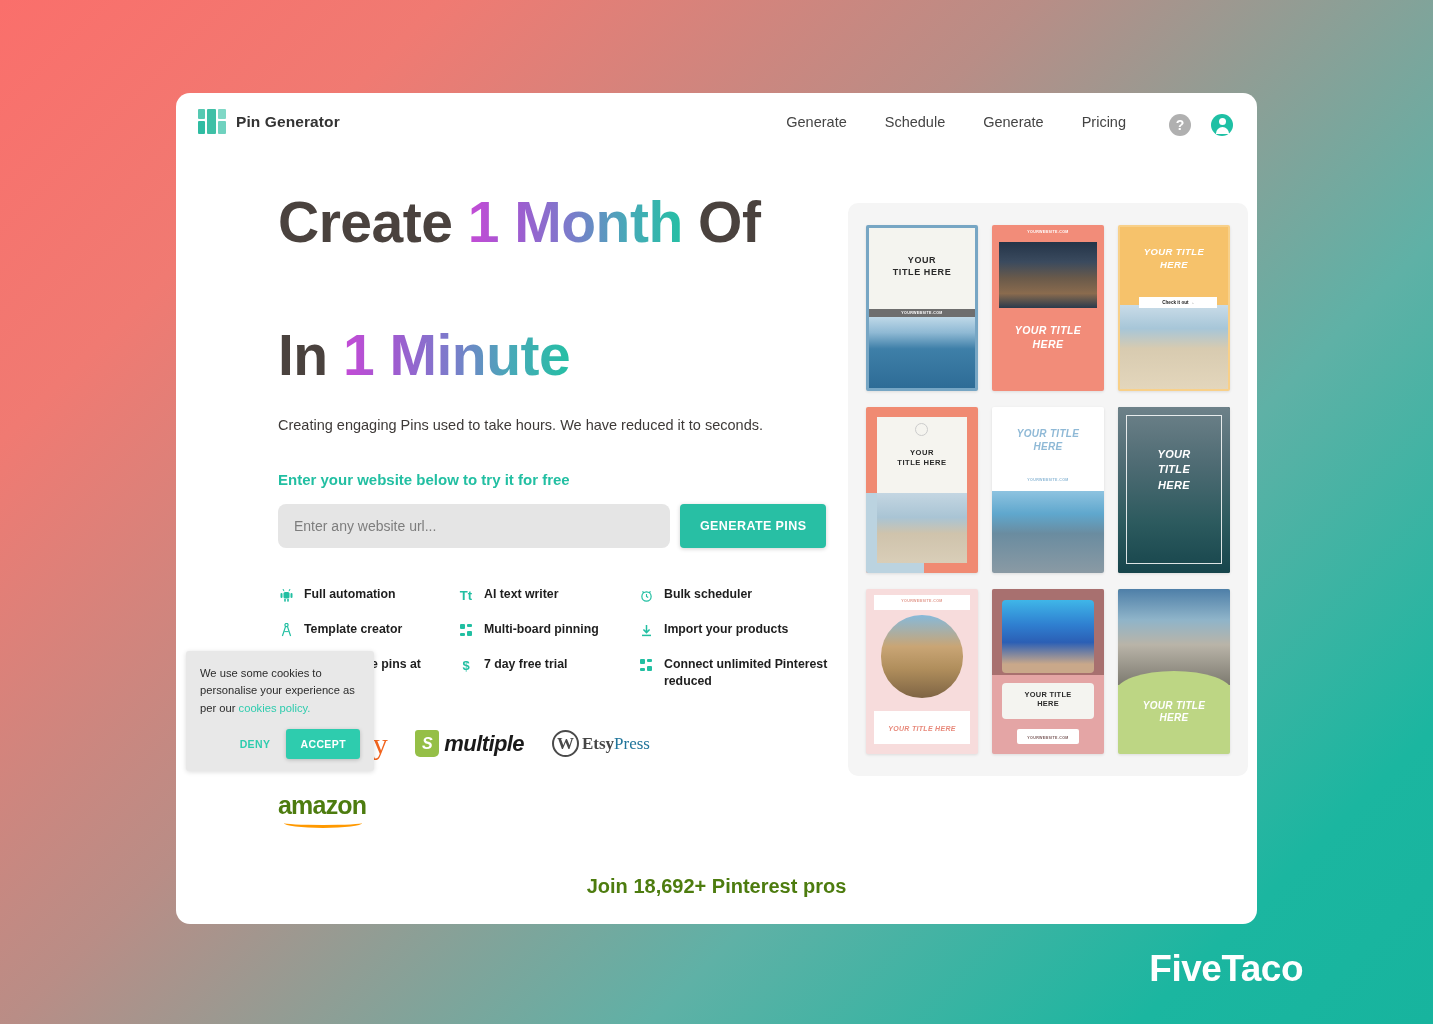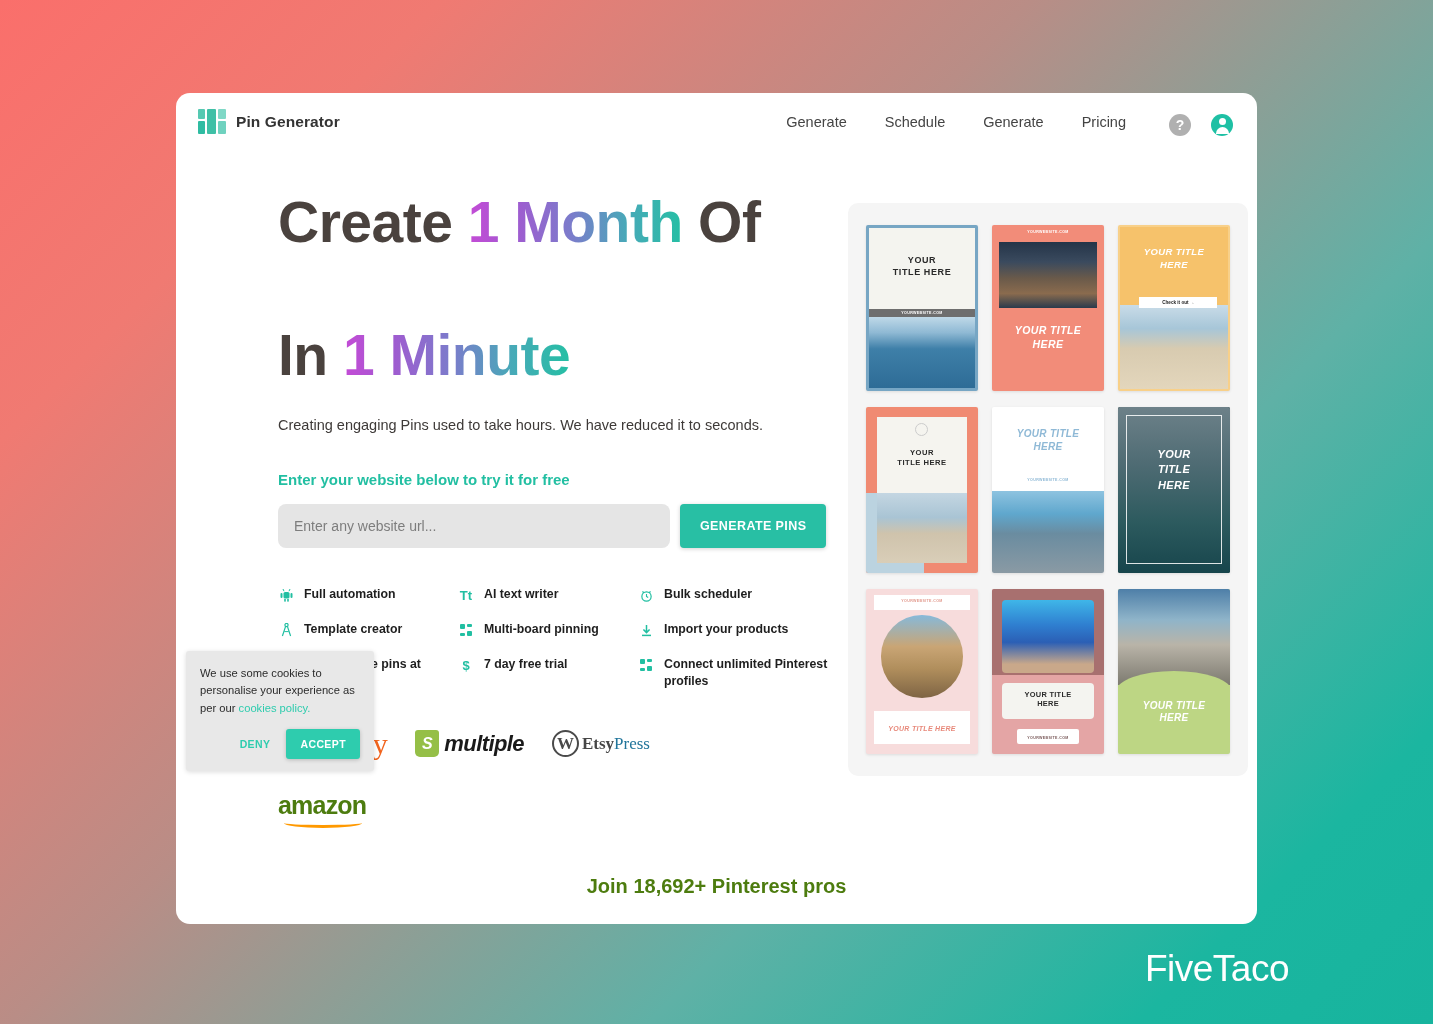--- a/index.html
+++ b/index.html
@@ -223,22 +223,22 @@
   .accept-btn {
     background: #2ECCAE; border: none; color: #fff; font-size: 10.5px;
     font-weight: bold; letter-spacing: .4px; cursor: pointer;
     padding: 9px 14px; border-radius: 3px;
     box-shadow: 0 1px 4px rgba(0,0,0,.2);
     font-family: "Liberation Sans", sans-serif;
   }
 
   
   .watermark {
-    position: absolute; right: 144px; bottom: 34px;
-    color: #fff; font-size: 37px; font-weight: normal; letter-spacing: -.5px;
+    position: absolute; right: 130px; bottom: 34px;
+    color: #fff; font-size: 37px; font-weight: bold; letter-spacing: -.5px;
   }
 </style>
 </head>
 <body>
 
 <div class="window">
 
   <div class="header">
     <div class="brand">
       <div class="logo-grid">
@@ -358,21 +358,21 @@
 
         <div class="feat">
           <span class="feat-ico">
             <span class="ic-grid">
                 <i></i>
                 <i></i>
                 <i></i>
                 <i></i>
               </span>
           </span>
-          <span class="feat-txt">Connect unlimited Pinterest profiles</span>
+          <span class="feat-txt">Connect unlimited Pinterest reduced</span>
         </div>
       </div>
 
       <div class="brands">
         <div class="bl">
           <span class="pinterest-logo">P</span>
         </div>
         <div class="bl">
           <span class="etsy-logo">Etsy</span>
         </div>

